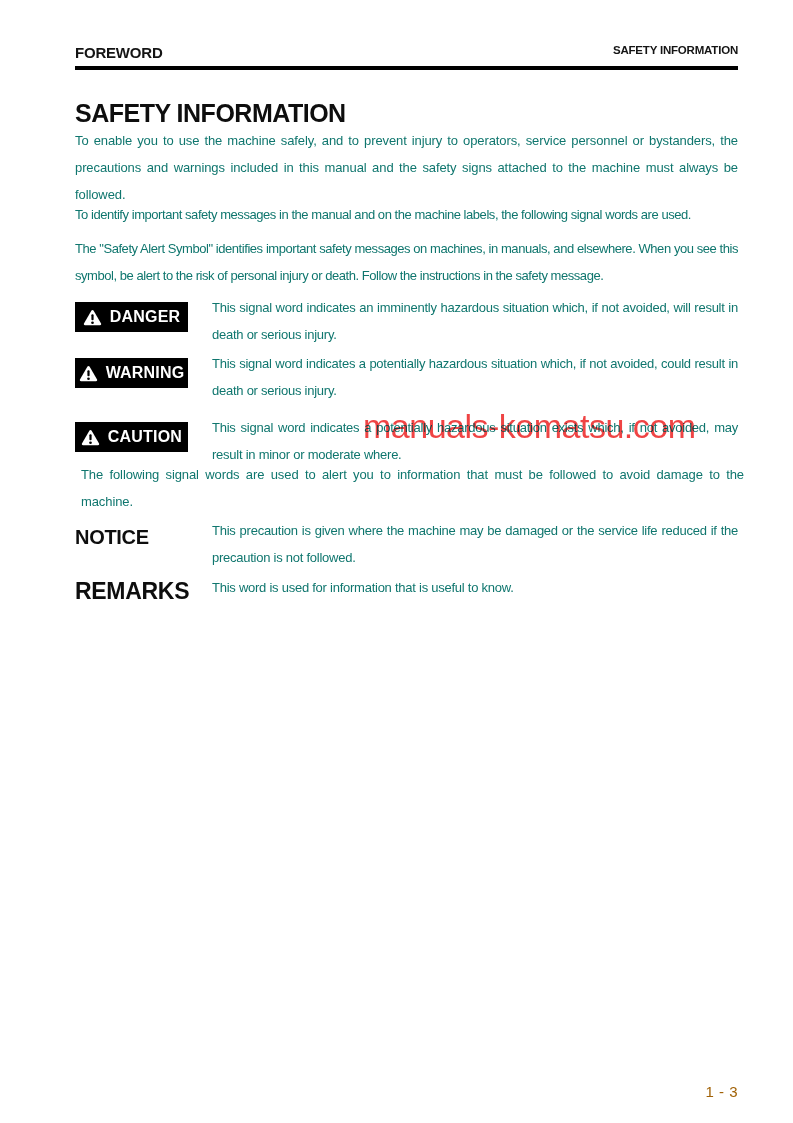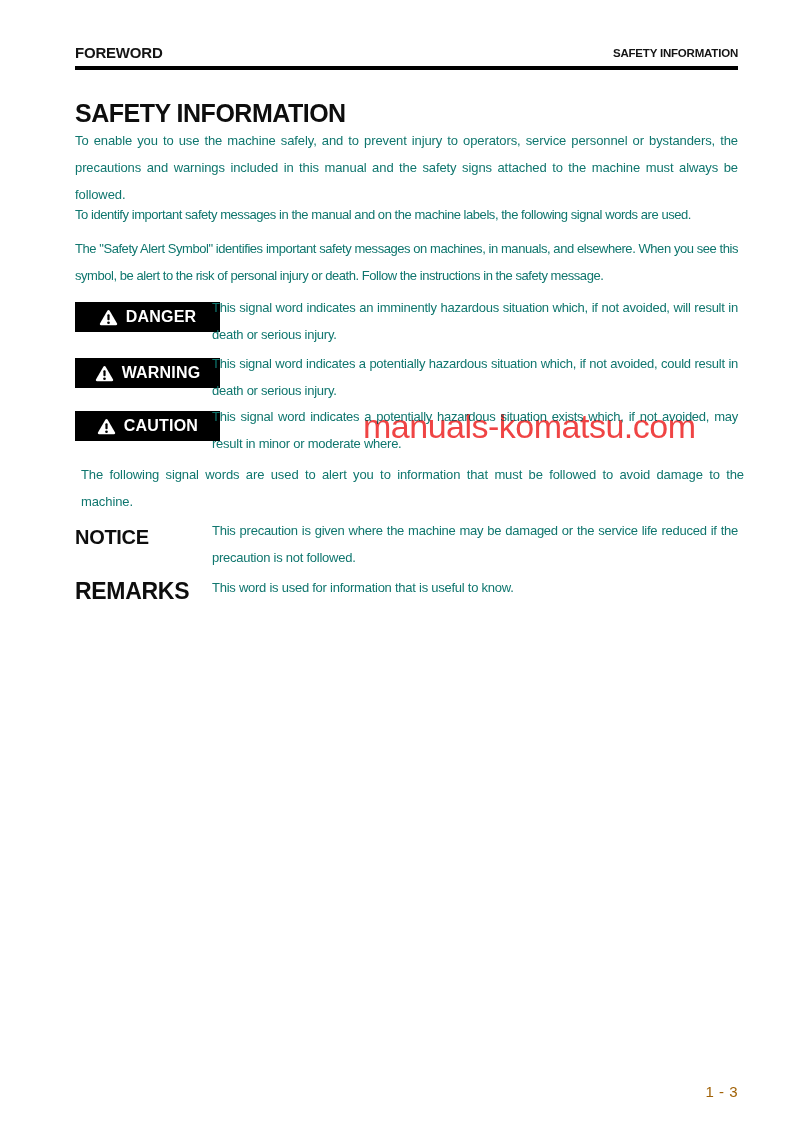--- a/index.html
+++ b/index.html
@@ -3,21 +3,21 @@
 <meta charset="utf-8">
 <style>
   html,body{margin:0;padding:0;background:#fff;}
   .page{
     position:relative;width:793px;height:1123px;background:#ffffff;
     font-family:"Liberation Sans","DejaVu Sans",sans-serif;color:#141414;overflow:hidden;
   }
   
   .header{
     position:absolute;top:44px;left:75px;width:663px;
-    display:flex;justify-content:space-between;align-items:center;
+    display:flex;justify-content:space-between;align-items:flex-start;
     padding-bottom:5px;border-bottom:4px solid #000;
   }
   .h-left{font-size:15px;font-weight:bold;letter-spacing:-0.2px;}
   .h-right{font-size:11.5px;font-weight:bold;letter-spacing:-0.2px;}
   
   .title{
     position:absolute;top:99px;left:75px;margin:0;
     font-size:25px;font-weight:bold;letter-spacing:-0.5px;color:#0e0e0e;
   }
   
@@ -26,24 +26,24 @@
   .t2{letter-spacing:-0.45px;}
   .t3{letter-spacing:-0.25px;}
   .p1{position:absolute;top:127px;left:75px;width:663px;}
   .p2{position:absolute;top:201px;left:75px;width:663px;}
   .p3{position:absolute;top:235px;left:75px;width:663px;}
   .p4{position:absolute;top:461px;left:81px;width:663px;}
   
   .signal-row{position:absolute;left:75px;width:663px;display:flex;}
   .r-danger{top:294px;}
   .r-warning{top:350px;}
-  .r-caution{top:403px;}
+  .r-caution{top:414px;}
   .badge-col{width:137px;flex:0 0 137px;}
   .badge{
-    margin-top:8px;width:145px;height:30px;background:#000;
+    margin-top:8px;width:113px;height:30px;background:#000;
     display:flex;align-items:center;justify-content:center;gap:8px;
   }
   .badge-label{color:#fff;font-size:16px;font-weight:bold;letter-spacing:0.2px;line-height:1;}
   .sig-text{flex:1;}
   
   .note-row{position:absolute;left:75px;width:663px;display:flex;}
   .r-notice{top:517px;}
   .r-remarks{top:574px;}
   .note-col{width:137px;flex:0 0 137px;}
   .notice-label{display:inline-block;margin-top:9px;font-size:20px;font-weight:bold;letter-spacing:-0.3px;color:#0e0e0e;}

